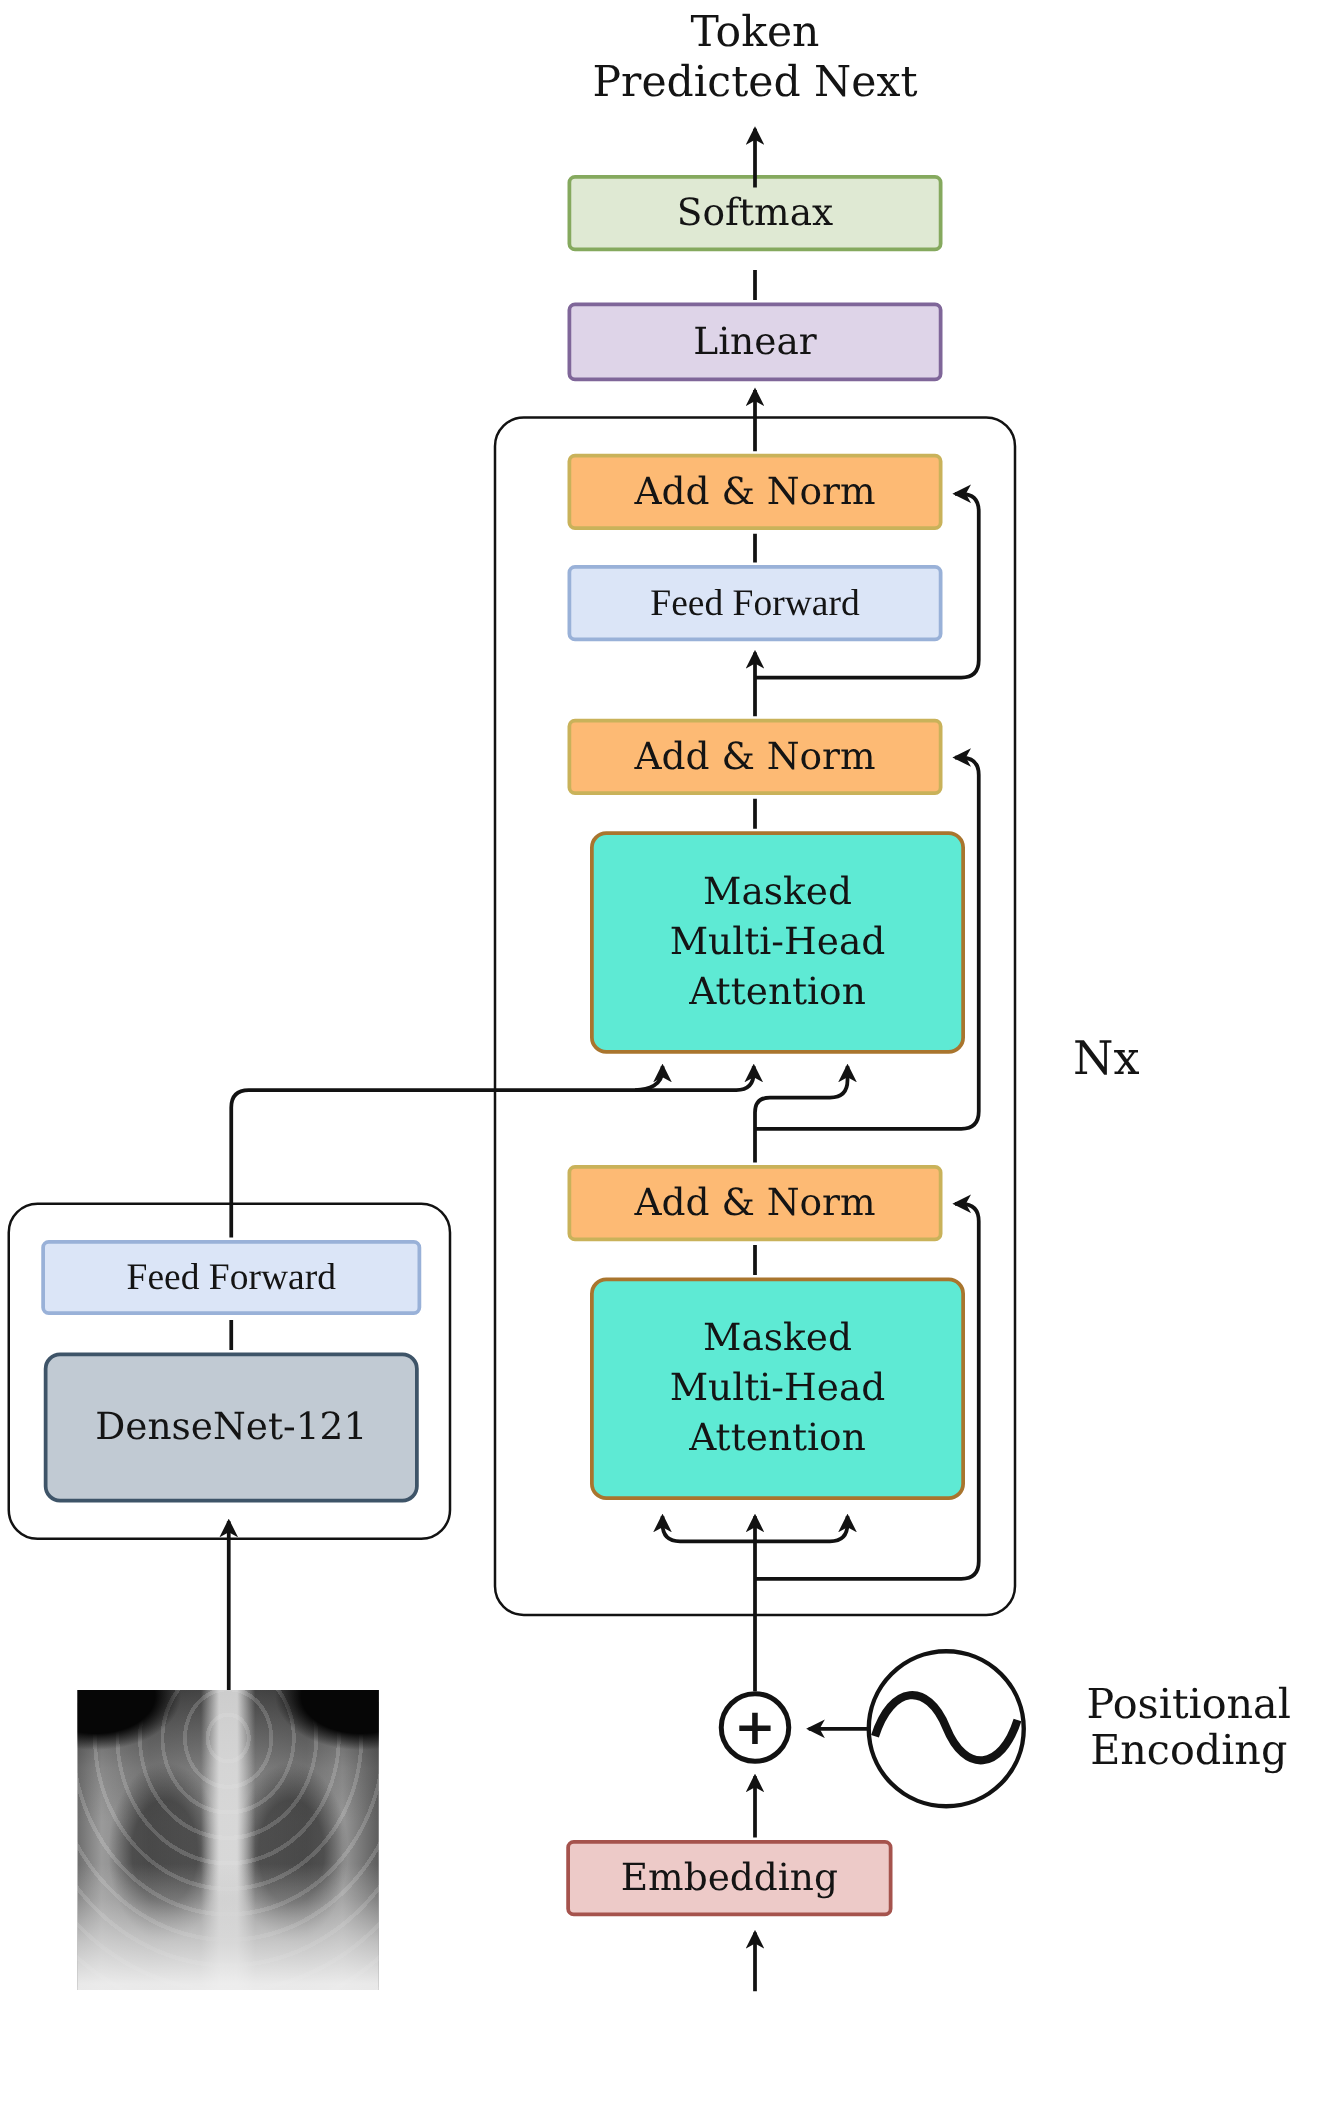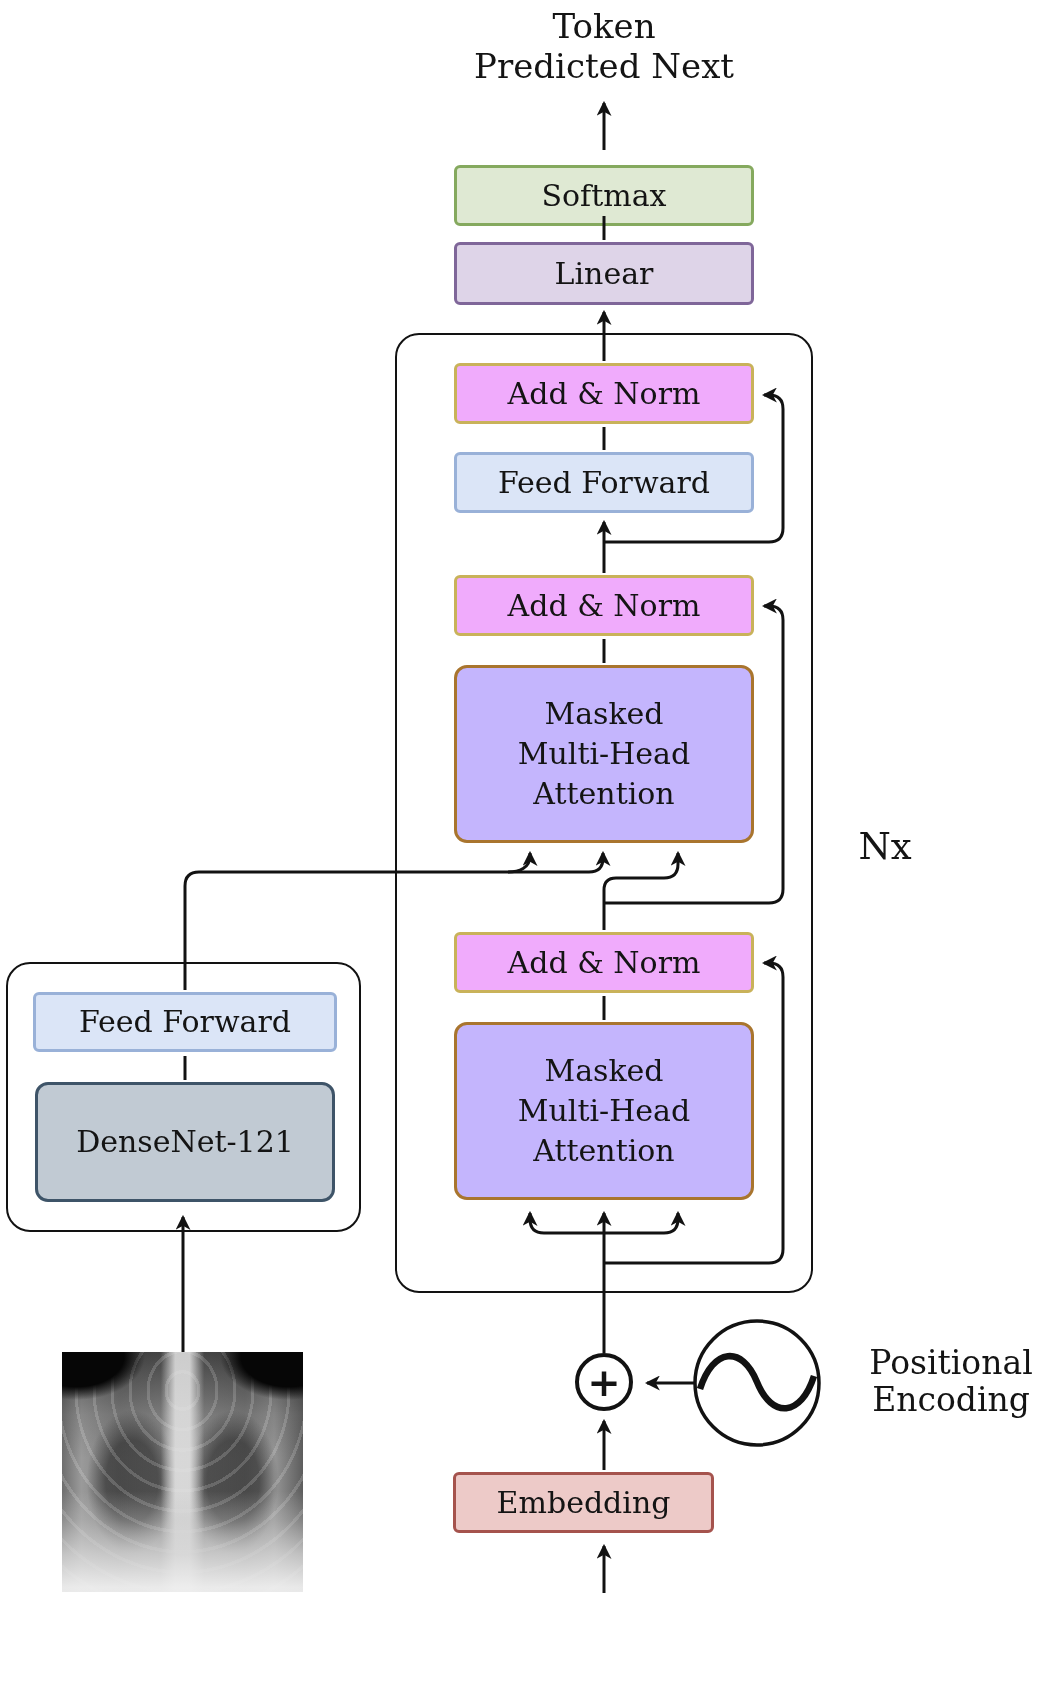--- a/index.html
+++ b/index.html
@@ -5,23 +5,23 @@
   html,body{margin:0;padding:0;background:#ffffff;}
   #canvas{position:relative;width:1058px;height:1687px;background:#ffffff;overflow:hidden;
           font-family:"DejaVu Serif",serif;color:#141414;}
   .box{position:absolute;box-sizing:border-box;display:flex;flex-direction:column;
        align-items:center;justify-content:center;text-align:center;
        font-size:30px;line-height:40px;border-radius:6px;}
   .container-frame{position:absolute;box-sizing:border-box;border:2.5px solid #121212;
        border-radius:24px;background:transparent;}
   .softmax{background:#dfe9d3;border:3px solid #85a95e;}
   .linear{background:#ded4e8;border:3px solid #7f6699;}
-  .addnorm{background:#f0abfc;border:3px solid #c9b25a;}
-  .ffwd{background:#dbe5f7;border:3px solid #99b1d8;}
-  .attn{background:#c4b5fd;border:3px solid #a9752e;border-radius:13px;}
+  .addnorm{background:#fdba74;border:3px solid #c9b25a;}
+  .ffwd{background:#dbe5f7;border:3px solid #99b1d8;font-family:Liberation Serif, serif;}
+  .attn{background:#5eead4;border:3px solid #a9752e;border-radius:13px;margin-left:18px;}
   .embed{background:#edcac8;border:3px solid #a5534d;}
   .dense{background:#c1cad3;border:3px solid #3e5468;border-radius:13px;}
   .label{position:absolute;text-align:center;font-size:33px;line-height:38px;}
   #connector-layer{position:absolute;left:0;top:0;width:1058px;height:1687px;pointer-events:none;}
   #plus-glyph{position:absolute;left:579px;top:1356px;width:50px;height:50px;
        display:flex;align-items:center;justify-content:center;
        font-size:40px;font-weight:700;z-index:6;}
   #xray{position:absolute;left:62px;top:1352px;width:241px;height:240px;
     background:
       radial-gradient(ellipse 95px 60px at 6% 2%, #060606 50%, rgba(6,6,6,0) 72%),
@@ -42,21 +42,21 @@
 
   <div class="label" style="left:400px;top:6px;width:408px;font-size:34px;line-height:40px;">
     <div>Token</div>
     <div>Predicted Next</div>
   </div>
 
   <div class="container-frame" style="left:395px;top:333px;width:418px;height:960px;"></div>
 
   <div class="container-frame" style="left:6px;top:962px;width:355px;height:270px;"></div>
 
-  <div class="box softmax" style="left:454px;top:165px;width:300px;height:61px;">
+  <div class="box softmax" style="left:454px;top:140px;width:300px;height:61px;">
     <span>Softmax</span>
   </div>
 
   <div class="box linear" style="left:454px;top:242px;width:300px;height:63px;">
     <span>Linear</span>
   </div>
 
   <div class="box addnorm" style="left:454px;top:363px;width:300px;height:61px;">
     <span>Add &amp; Norm</span>
   </div>

